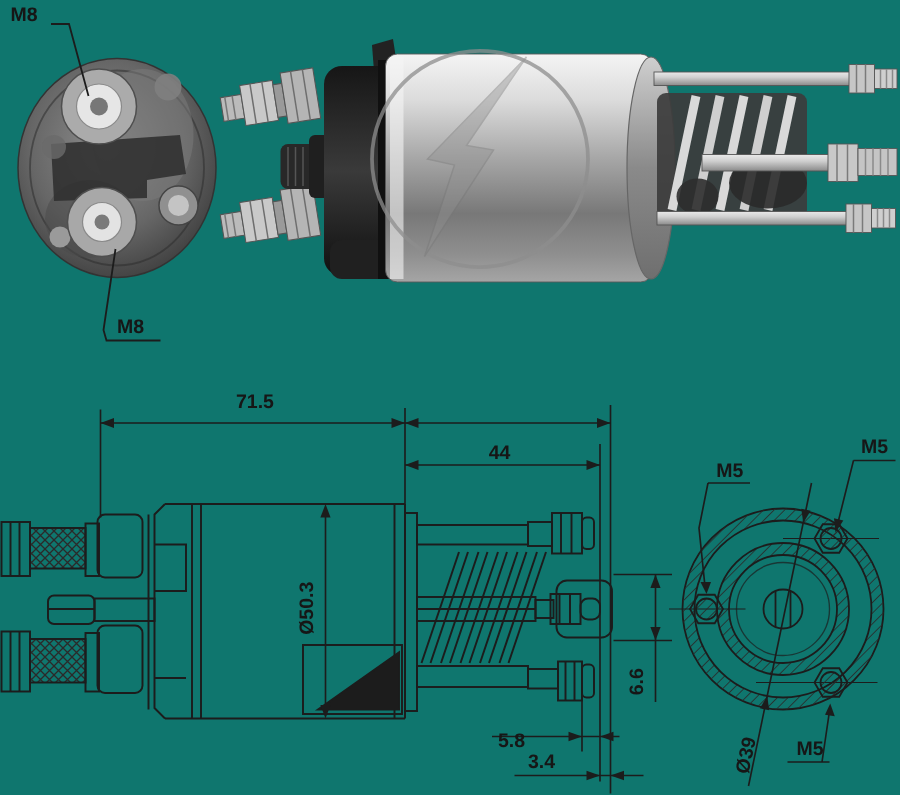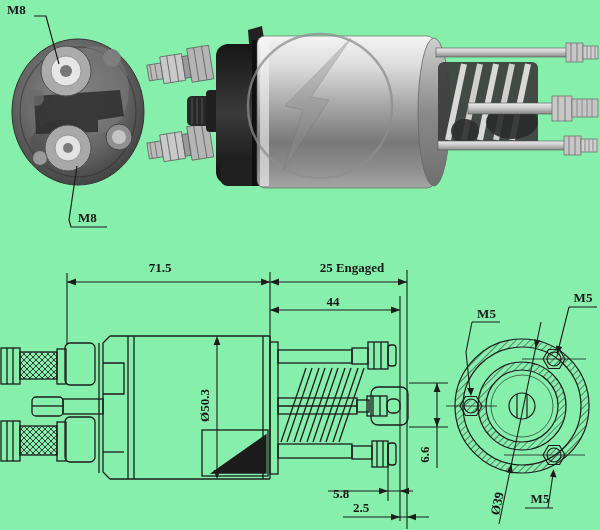--- a/index.html
+++ b/index.html
@@ -1,17 +1,17 @@
 <!DOCTYPE html>
 <html><head>
 <meta charset="utf-8">
 <style>
   html,body{margin:0;padding:0;background:#fff;}
-  .stage{position:relative;width:600px;height:530px;background:#86efac;overflow:hidden;
-         font-family:Liberation Serif, serif;}
+  .stage{position:relative;width:600px;height:530px;background:#0f766e;overflow:hidden;
+         font-family:Liberation Sans, sans-serif;}
   .stage svg{position:absolute;left:0;top:0;}
   .lbl{position:absolute;font-size:13px;font-weight:700;color:#161616;line-height:1;
        text-align:center;white-space:nowrap;}
   .rot90{transform:rotate(-90deg);transform-origin:center center;}
   .rot78{transform:rotate(-78deg);transform-origin:center center;}
 </style>
 </head>
 <body>
 
 <div class="stage">
@@ -337,26 +337,25 @@
       <polygon points="557,355 562.2,347 556,345.5" fill="#1c1c1c" stroke="none"></polygon>
       <path d="M525,508 H553 M548,508 L553,474"></path>
       <polygon points="553.5,469 556.5,477.5 550,476.5" fill="#1c1c1c" stroke="none"></polygon>
     </g>
   </g>
 </svg>
 
 <span class="lbl" style="left:7px;top:3px;">M8</span>
 <span class="lbl" style="left:78px;top:211px;">M8</span>
 
-<span class="lbl" style="left:138px;top:261px;width:44px;">71.5</span>
-<span class="lbl" style="left:296px;top:261px;width:112px;">25 Engaged</span>
+<span class="lbl" style="left:148px;top:261px;width:44px;">71.5</span>
 <span class="lbl" style="left:317px;top:295px;width:32px;text-align:center;">44</span>
 <span class="lbl rot90" style="left:182px;top:399px;width:44px;">Ø50.3</span>
 <span class="lbl rot90" style="left:410px;top:448px;width:28px;">6.6</span>
 <span class="lbl" style="left:325px;top:475px;width:32px;margin-top:12px;">5.8</span>
-<span class="lbl" style="left:345px;top:501px;width:32px;">2.5</span>
+<span class="lbl" style="left:345px;top:501px;width:32px;">3.4</span>
 <span class="lbl rot78" style="left:477px;top:497px;width:40px;">Ø39</span>
 
 <span class="lbl" style="left:474px;top:307px;width:25px;">M5</span>
 <span class="lbl" style="left:570px;top:291px;width:26px;">M5</span>
 <span class="lbl" style="left:527px;top:492px;width:26px;">M5</span>
 
 </div>
 
 </body></html>

